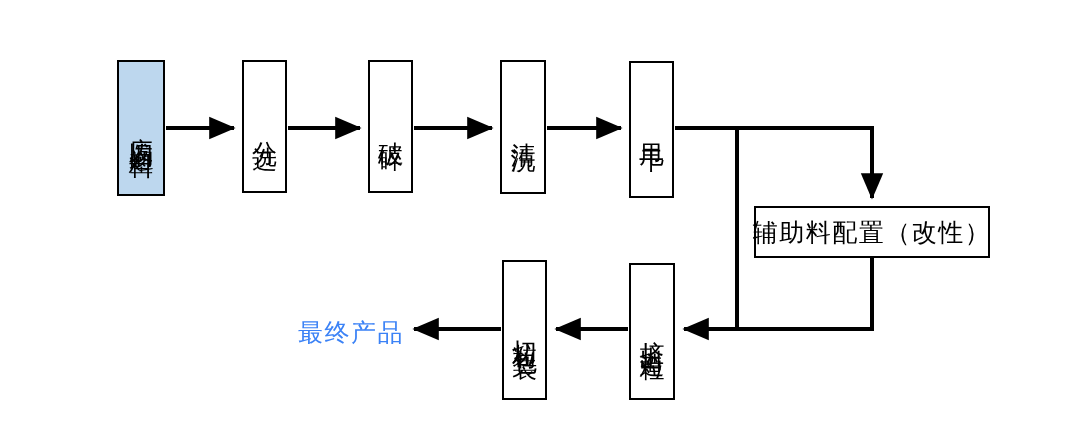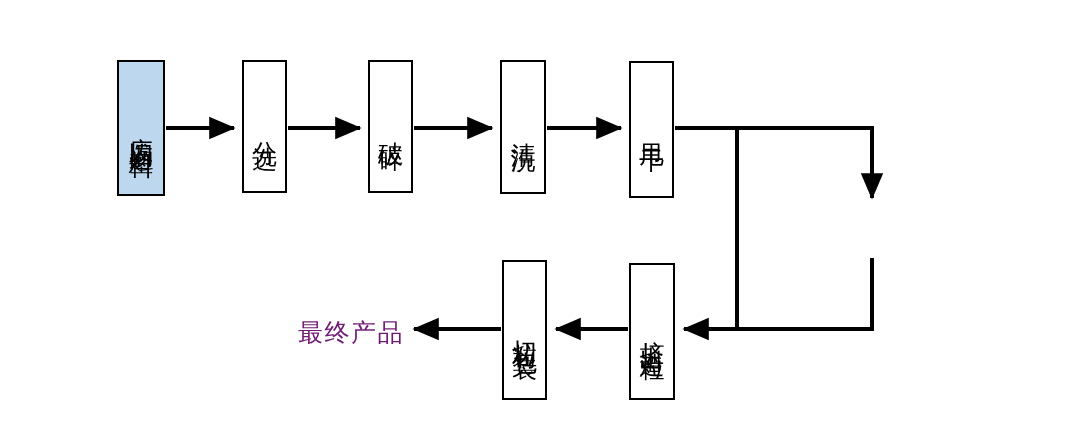--- a/index.html
+++ b/index.html
@@ -37,21 +37,21 @@
   .node.horizontal .node-label {
     font-size: 25px;
     letter-spacing: 0.06em;
     white-space: nowrap;
   }
   .node.filled {
     background: #bdd7ee;
   }
   .free-text {
     position: absolute;
-    color: #701a75;
+    color: #3b82f6;
     font-size: 25px;
     letter-spacing: 0.06em;
     white-space: nowrap;
   }
   .edge-layer {
     position: absolute;
     left: 0;
     top: 0;
     width: 1080px;
     height: 423px;
@@ -120,20 +120,23 @@
   </div>
 
   <div class="node vertical" style="left:500px; top:60px; width:46px; height:134px;">
     <span class="node-label">清洗</span>
   </div>
 
   <div class="node vertical" style="left:629px; top:61px; width:45px; height:137px;">
     <span class="node-label">甩干</span>
   </div>
 
+  <div class="node horizontal" style="left:754px; top:206px; width:236px; height:52px;">
+    <span class="node-label">辅助料配置（改性）</span>
+  </div>
 
   <div class="node vertical" style="left:629px; top:263px; width:46px; height:137px;">
     <span class="node-label">挤出造粒</span>
   </div>
 
   <div class="node vertical" style="left:502px; top:260px; width:45px; height:140px;">
     <span class="node-label">切粒包装</span>
   </div>
 
   <div class="free-text" style="left:298px; top:316px;">最终产品</div>

